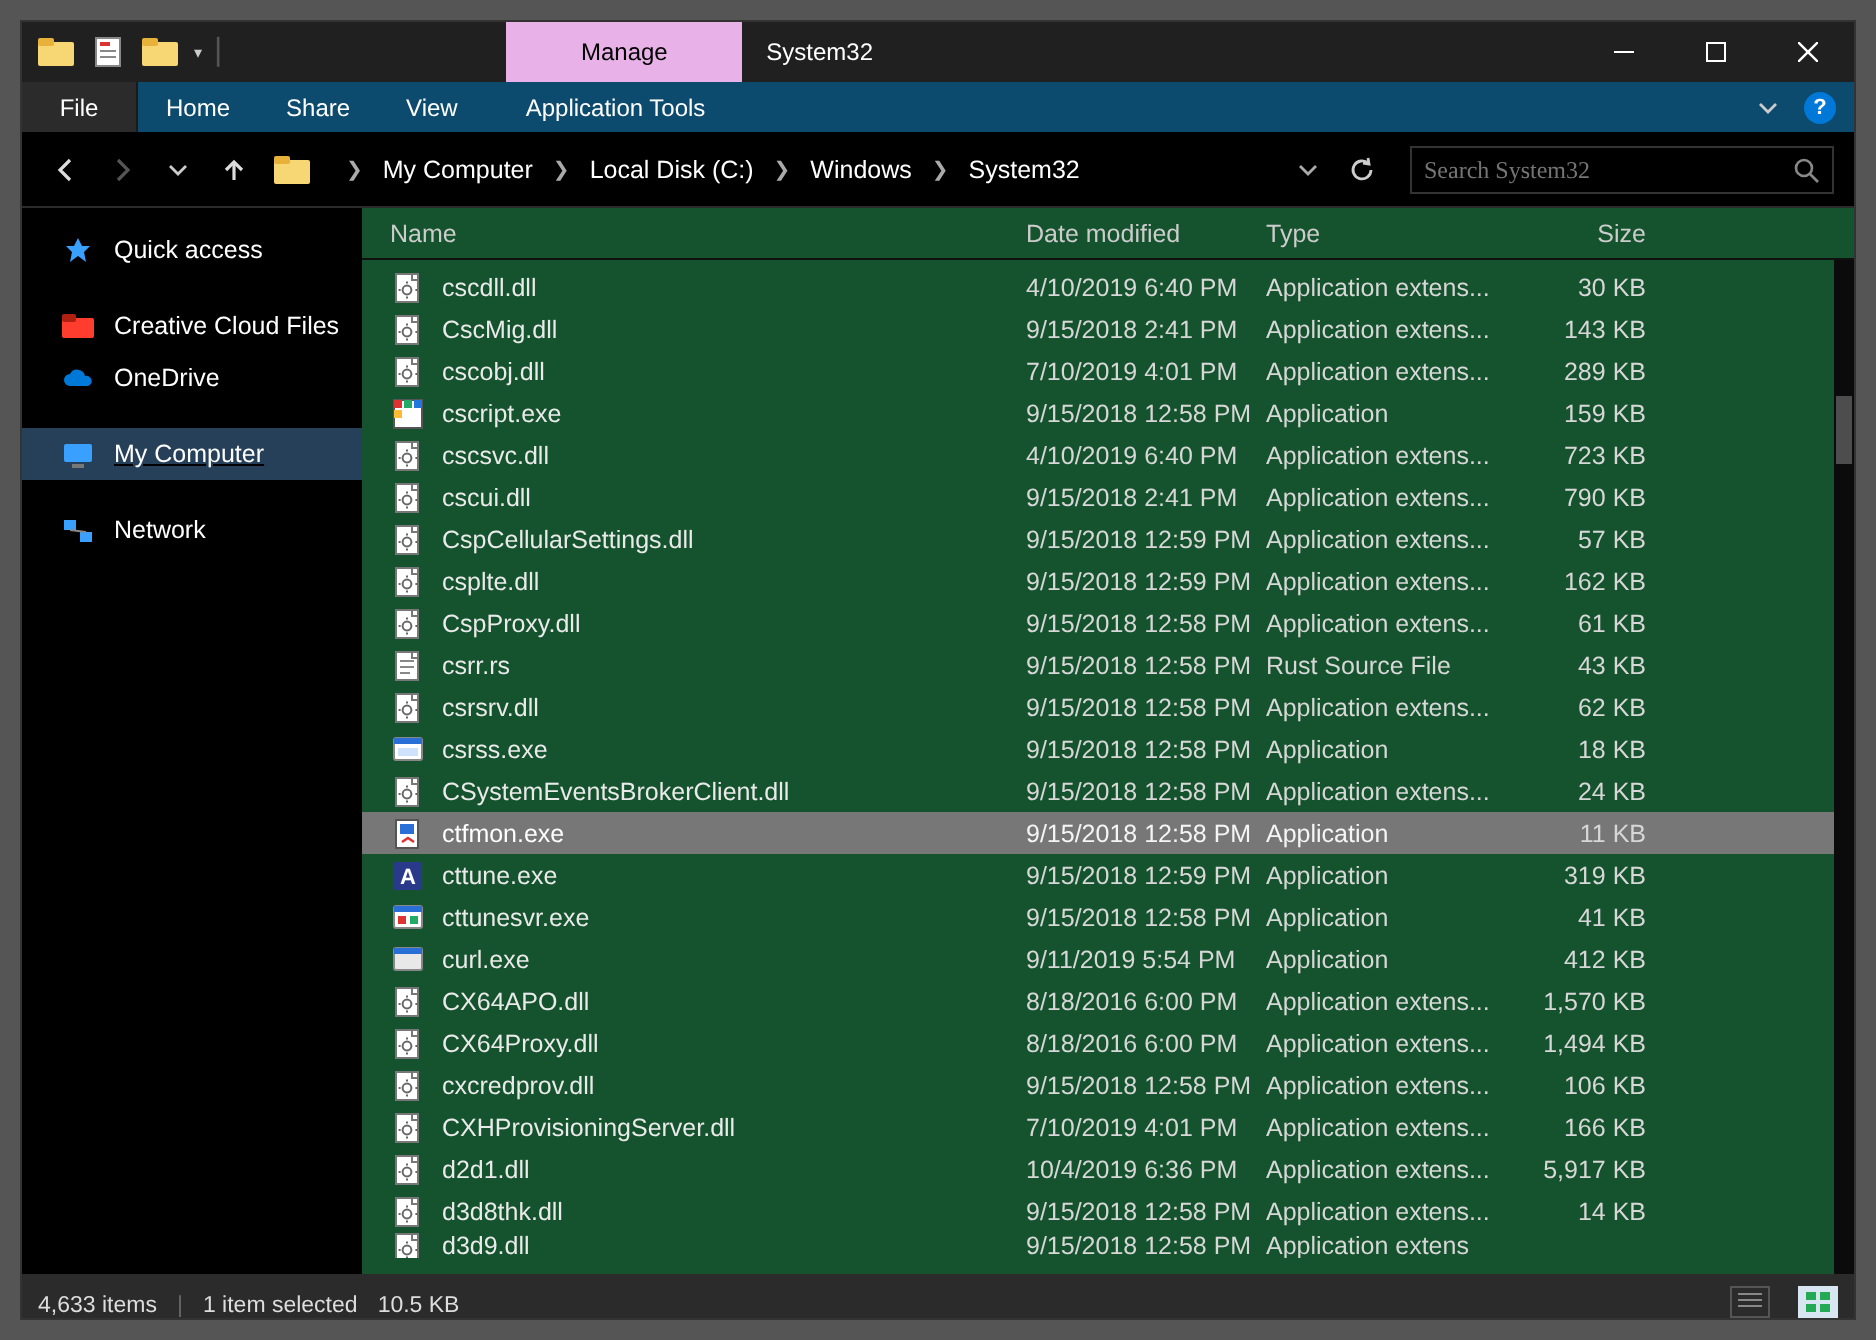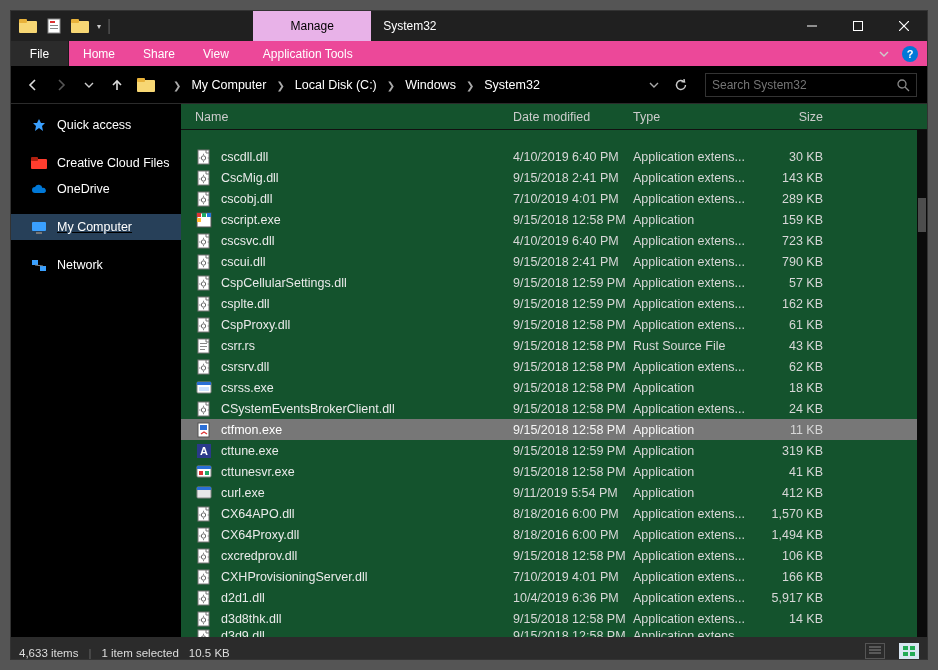--- a/index.html
+++ b/index.html
@@ -8,59 +8,59 @@
   
   .titlebar { height: 30px; background: #202020; display: flex; align-items: stretch; }
   .titlebar-qat { display: flex; align-items: center; gap: 0; padding: 0 4px; }
   .qat-icon { width: 22px; height: 22px; display: flex; align-items: center; justify-content: center; margin: 0 2px; }
   .qat-down { color:#ccc; font-size:8px; padding:0 4px;}
   .manage-tab { width:118px; background:#e8b2e8; color:#000; display:flex; align-items:center; justify-content:center; font-size:12px; margin-left:136px;}
   .title-text { color:#fff; font-size:12px; display:flex; align-items:center; padding-left:12px; flex:1;}
   .win-controls { display:flex; }
   .win-btn { width:46px; display:flex; align-items:center; justify-content:center; color:#fff; font-size:12px;}
   
-  .ribbon { height:26px; background:#ec4899; display:flex; align-items:stretch; border-bottom:1px solid #000;}
+  .ribbon { height:26px; background:#0c4a6e; display:flex; align-items:stretch; border-bottom:1px solid #000;}
   .ribbon-file { width:58px; background:#2b2b2b; color:#fff; font-size:12px; display:flex; align-items:center; justify-content:center; border-right:1px solid #1a1a1a;}
   .ribbon-tab { padding:0 14px; color:#fff; font-size:12px; display:flex; align-items:center;}
   .ribbon-app-tools { margin-left:6px;}
   .ribbon-spacer { flex:1; }
   .ribbon-expand { width:30px; color:#ccc; display:flex; align-items:center; justify-content:center; font-size:12px;}
   .ribbon-help { width:22px; height:22px; margin:2px 6px 2px 0; display:flex; align-items:center; justify-content:center;}
   .help-circle { width:16px; height:16px; border-radius:50%; background:#0078d7; color:#fff; font-size:11px; font-weight:bold; display:flex; align-items:center; justify-content:center;}
   
   .navrow { height:36px; background:#000; display:flex; align-items:center; padding:0 10px; gap:4px;}
   .nav-btn { width:24px; height:24px; color:#ccc; display:flex; align-items:center; justify-content:center; font-size:14px;}
   .nav-btn.disabled{color:#555;}
   .crumb-icon { width:22px; height:22px; display:flex; align-items:center; justify-content:center; margin:0 2px;}
   .breadcrumb { flex:1; display:flex; align-items:center; height:24px; color:#fff; font-size:12.5px; overflow:hidden; padding-left:4px;}
   .crumb-sep { color:#aaa; padding:0 6px; font-size:10px;}
   .crumb-item { padding:0 4px; white-space:nowrap;}
   .crumb-tail { flex:1;}
   .addr-dd { color:#ccc; font-size:10px; padding:0 6px;}
   .refresh { width:24px; color:#ccc; display:flex; align-items:center; justify-content:center; font-size:13px;}
   .searchbox { width:212px; height:24px; background:#000; border:1px solid #333; margin-left:8px; display:flex; align-items:center; padding:0 6px;}
-  .searchbox input { flex:1; background:transparent; border:none; color:#888; font-size:12px; outline:none;}
+  .searchbox input { flex:1; background:transparent; border:none; color:#888; font-size:12px; outline:none;font-family:Liberation Serif, serif;}
   .search-icon { color:#888; font-size:12px;}
   .thin-divider{height:1px;background:#2b2b2b;}
   
   .body { flex:1; display:flex; min-height:0;}
   .sidebar { width:170px; background:#000; padding-top:8px; overflow:hidden;text-decoration:underline;}
   .side-item { height:26px; display:flex; align-items:center; padding-left:20px; gap:10px; color:#fff; font-size:12.5px;}
   .side-item.selected{ background:#274059;}
   .side-gap{height:12px;}
   .side-icon{width:16px;height:16px;display:flex;align-items:center;justify-content:center;font-size:13px;}
   
   .content { flex:1; display:flex; flex-direction:column; background:#14532d; position:relative; min-width:0;}
   .cols-header { height:26px; display:flex; align-items:center; color:#ccc; font-size:12.5px; border-bottom:1px solid #111; padding-left:14px;}
   .col-name{flex:0 0 318px;}
   .col-date{flex:0 0 120px;}
   .col-type{flex:0 0 126px;}
   .col-size{flex:0 0 80px; text-align:right; padding-right:16px;}
   .file-list{ flex:1; overflow:hidden; position:relative;}
-  .file-rows{position:absolute;left:0;right:10px;top:16px;}
+  .file-rows{position:absolute;left:0;right:10px;top:3px;}
   .row { height:21px; display:flex; align-items:center; color:#eaeaea; font-size:12.5px; padding-left:14px;}
   .row.selected{ background:#777; color:#fff;}
   .row.cutoff{height:13px; overflow:hidden; align-items:flex-start;}
   .row .ficon{width:18px;height:16px;margin-right:8px;display:flex;align-items:center;justify-content:center;flex-shrink:0;}
   .row .fname{flex:0 0 292px; overflow:hidden; white-space:nowrap;}
   .row .fdate{flex:0 0 120px; color:#d7d7d7;}
   .row .ftype{flex:0 0 126px; overflow:hidden; white-space:nowrap; text-overflow:ellipsis; color:#d7d7d7;}
   .row.selected .fdate,.row.selected .ftype{color:#f5f5f5;}
   .row .fsize{flex:0 0 80px; text-align:right; padding-right:16px; color:#d7d7d7;}
   .scrollbar{position:absolute; right:0; top:0; bottom:0; width:10px; background:#0b0b0b;}

